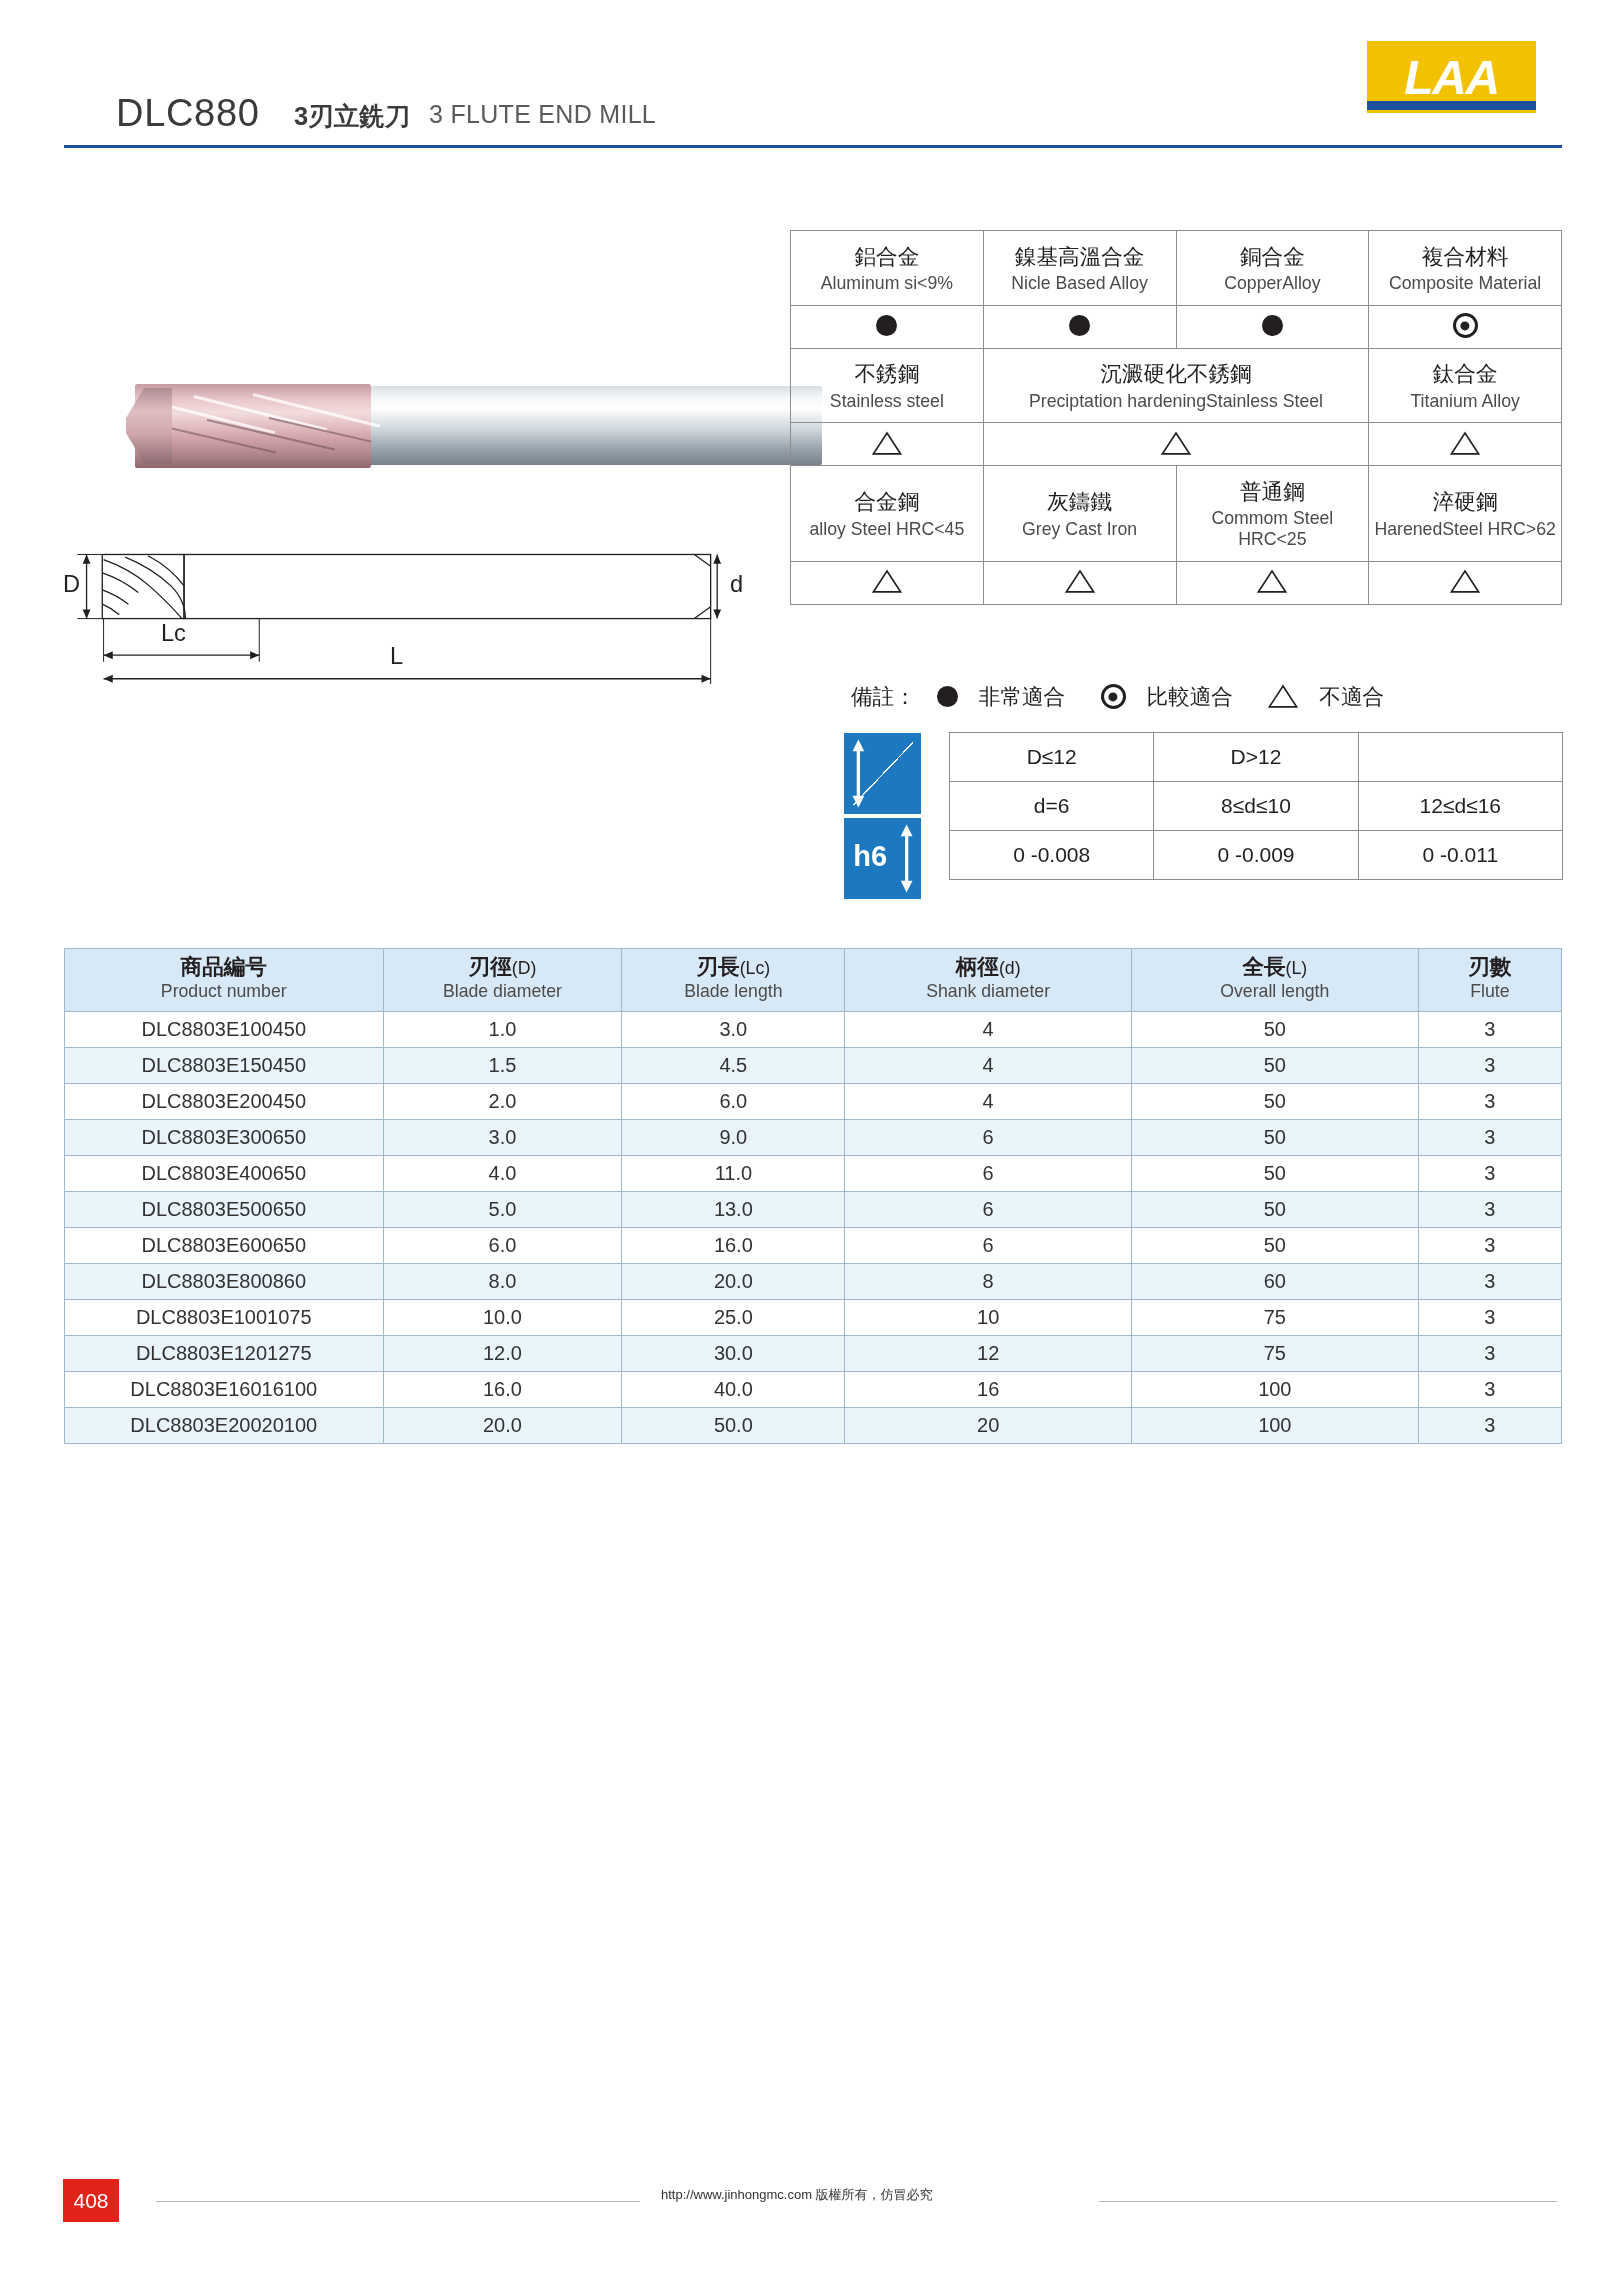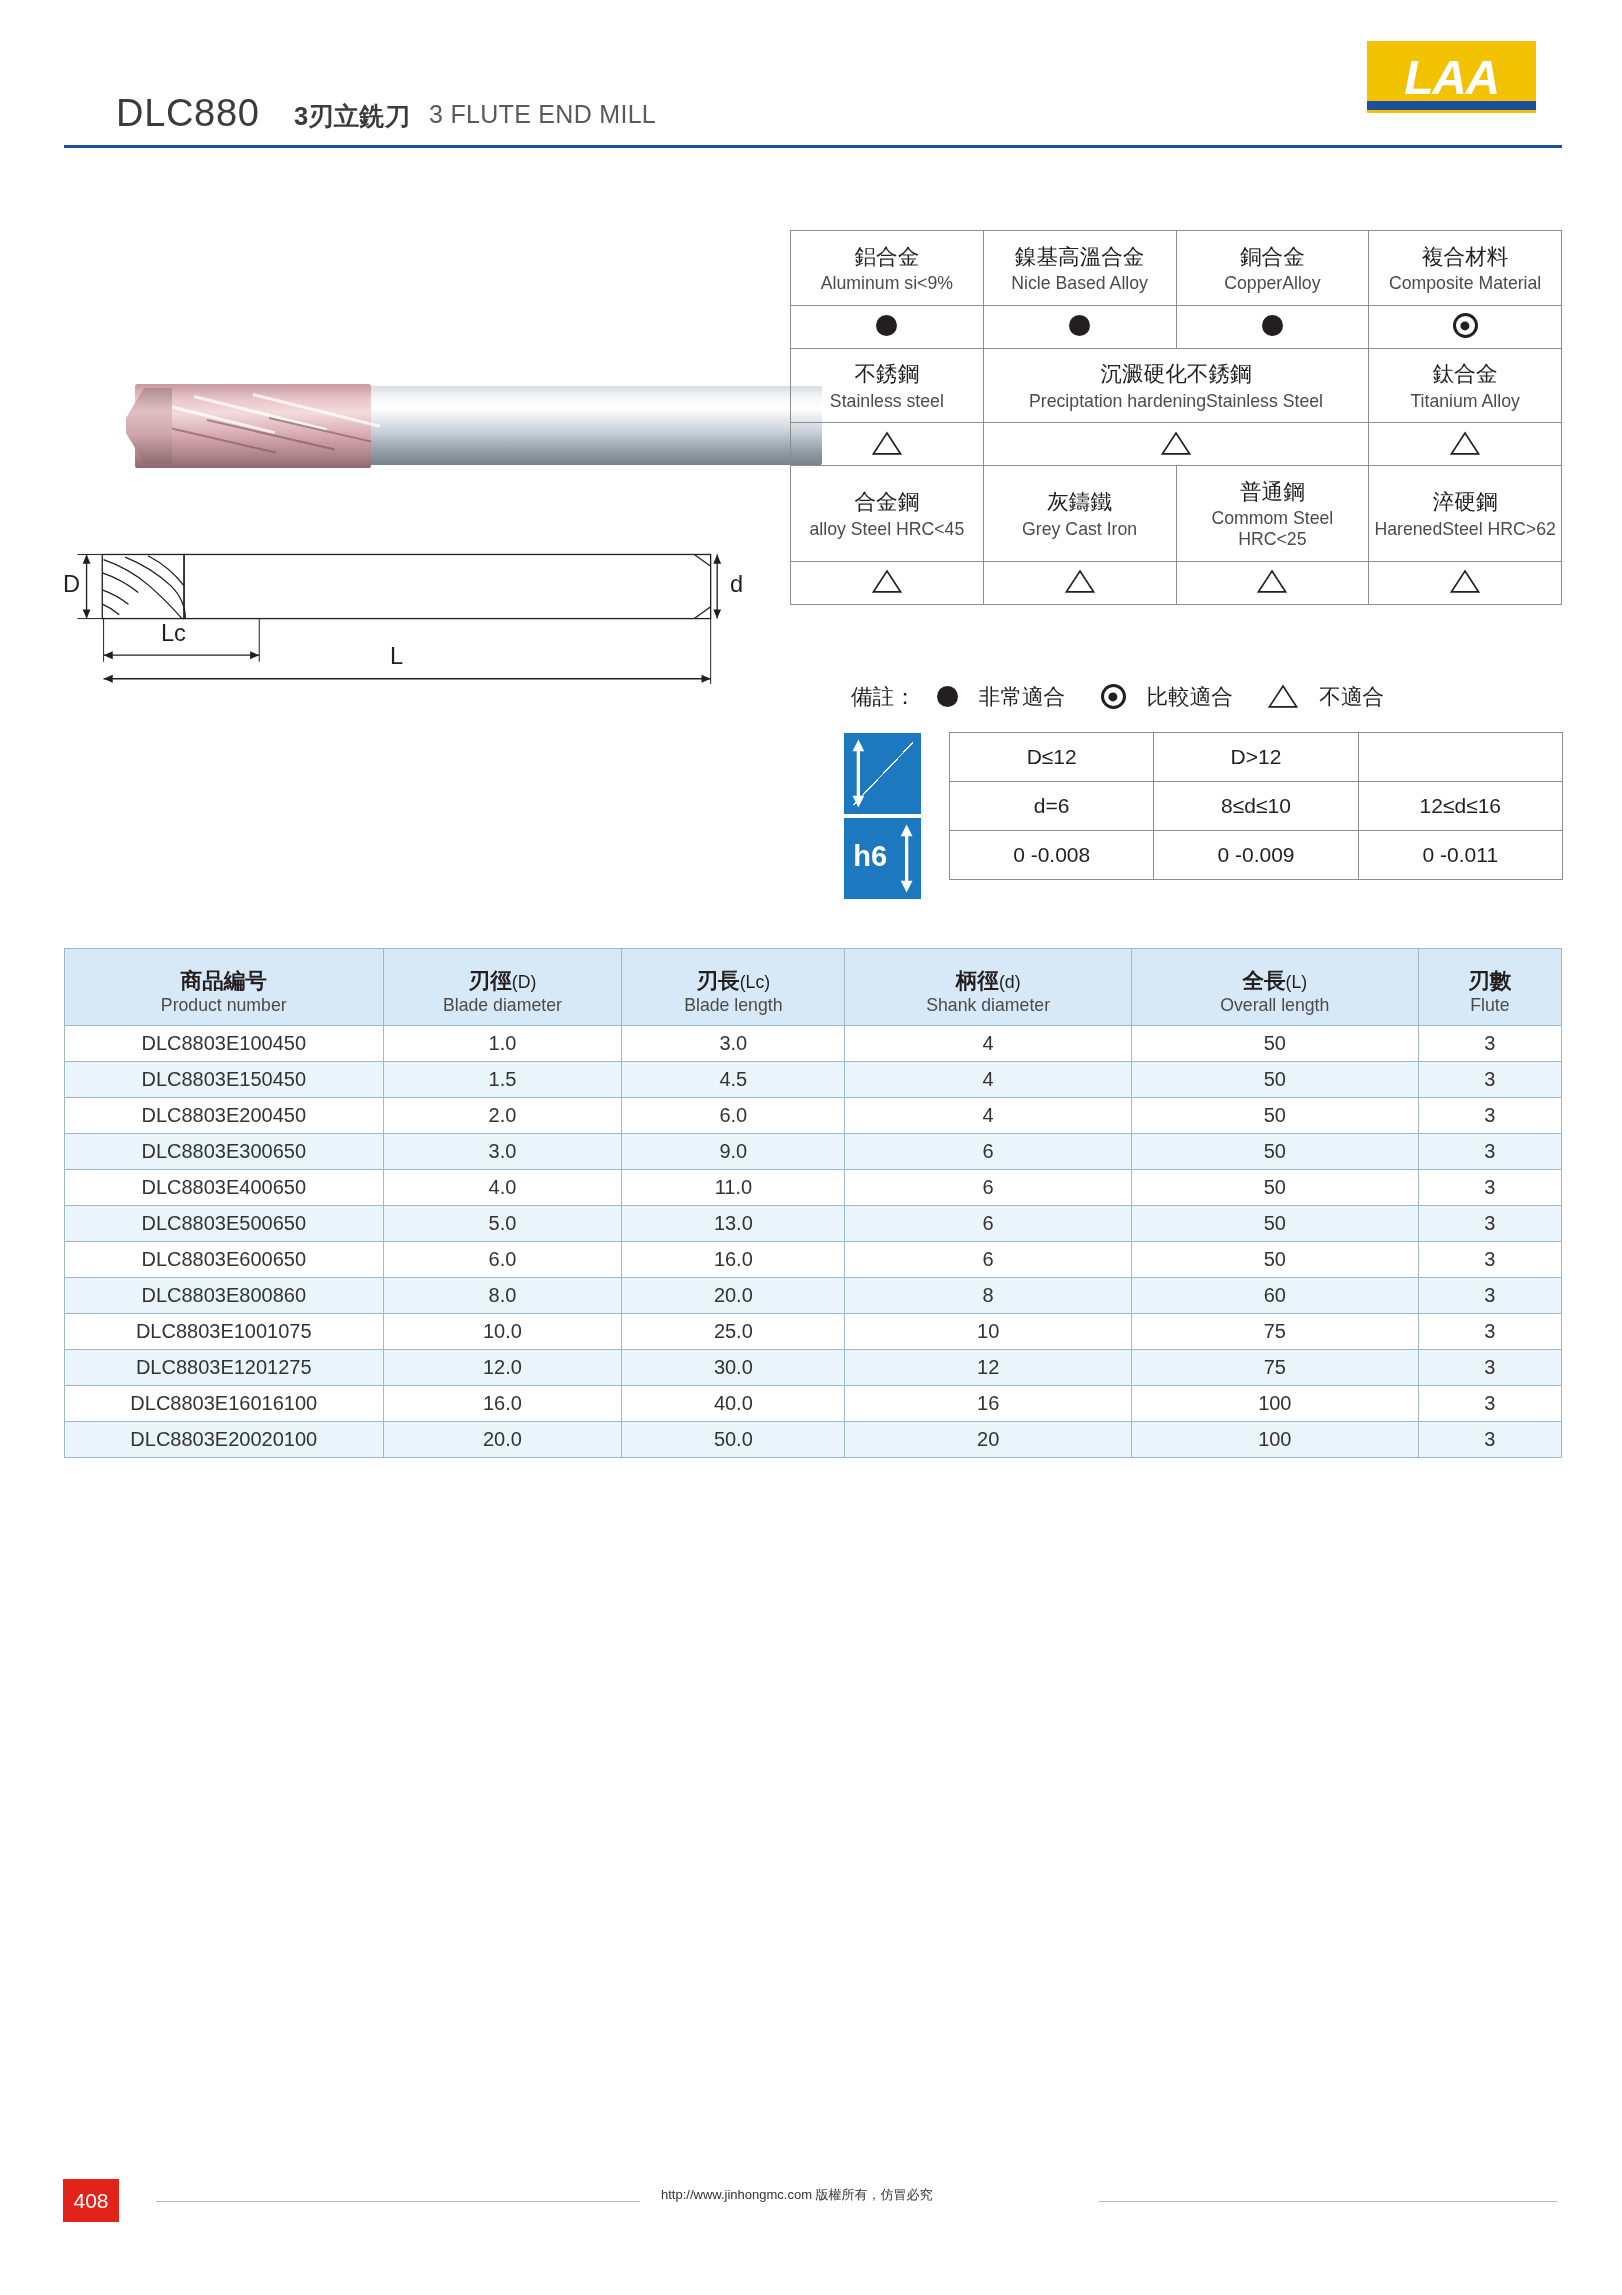--- a/index.html
+++ b/index.html
@@ -134,21 +134,21 @@
   
   .prod-table{
     position:absolute;left:64px;top:948px;width:1498px;border-collapse:collapse;
   }
   .prod-table th,.prod-table td{
     border:0.7px solid #9fb8cf;text-align:center;
   }
   .prod-table thead th{
     background:#d7e9f7;padding:0;
   }
-  .th-cn{font-size:21.6px;font-weight:bold;color:#231f20;padding-top:17px;}
+  .th-cn{font-size:21.6px;font-weight:bold;color:#231f20;padding-top:3px;}
   .th-cn small{font-size:17.7px;font-weight:normal;}
   .th-en{font-size:17.7px;font-weight:normal;color:#4b4b4b;padding-bottom:9.2px;}
   .prod-table tbody td{
     height:33px;font-size:20px;color:#333;
   }
   .prod-table tbody tr.alt td{background:#eaf4fb;}
 
   
   .foot-num{
     position:absolute;left:63px;top:2179px;width:56px;height:43px;background:#e2231a;

